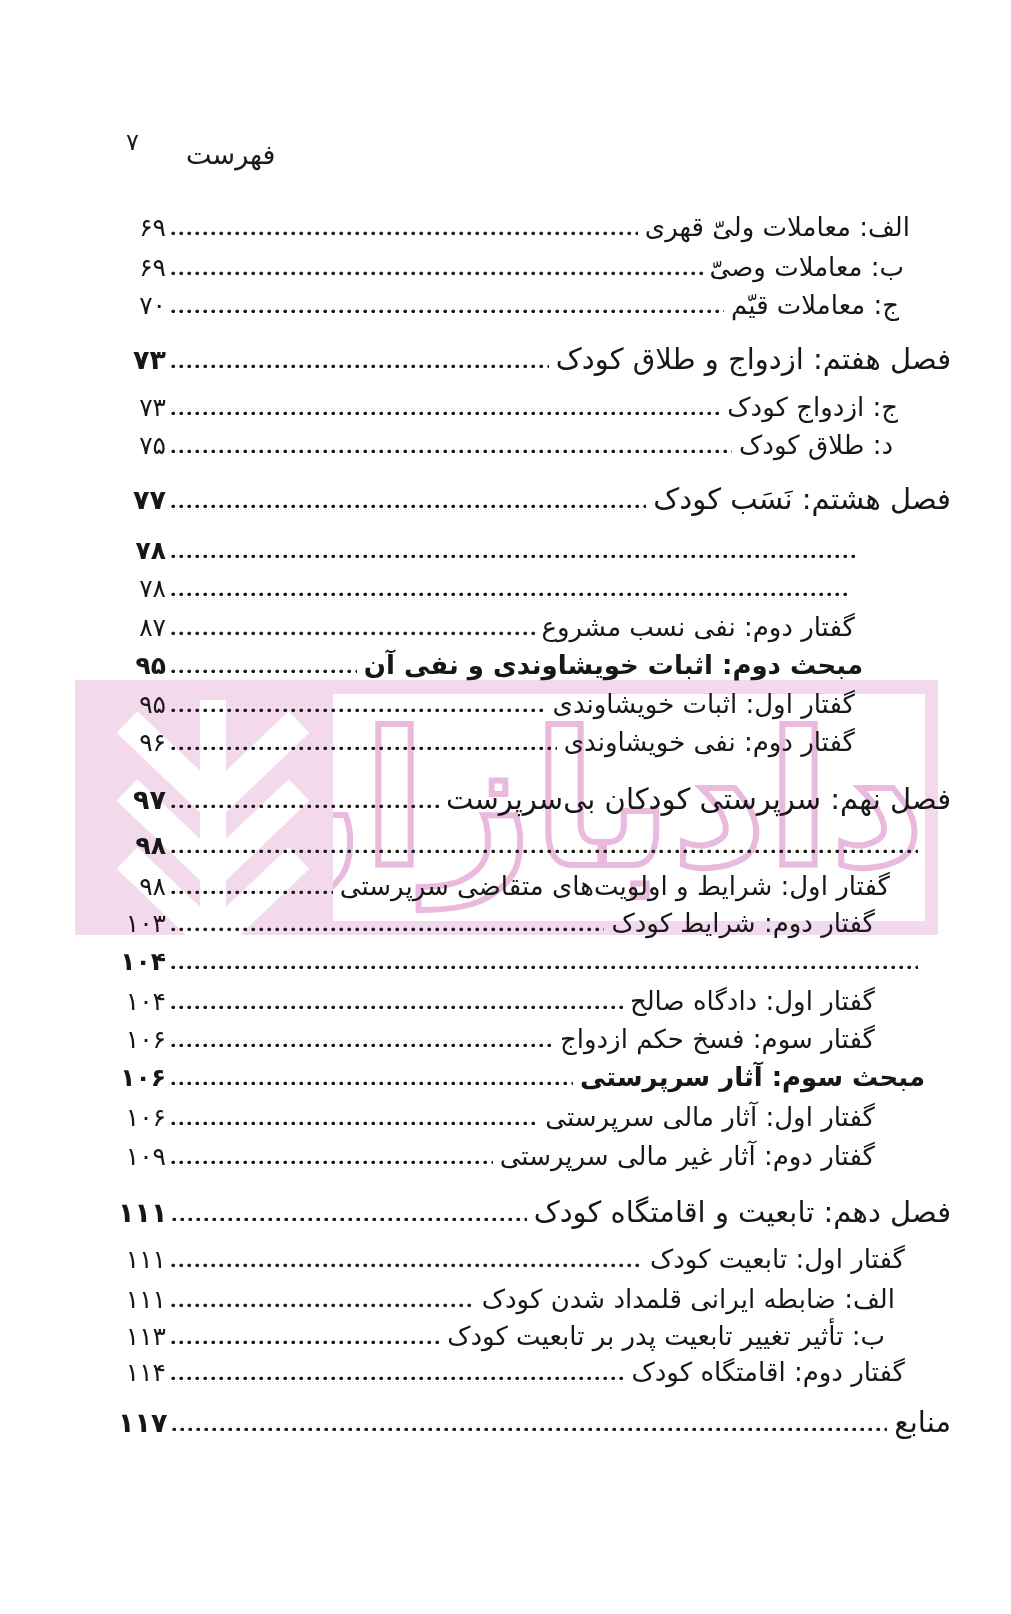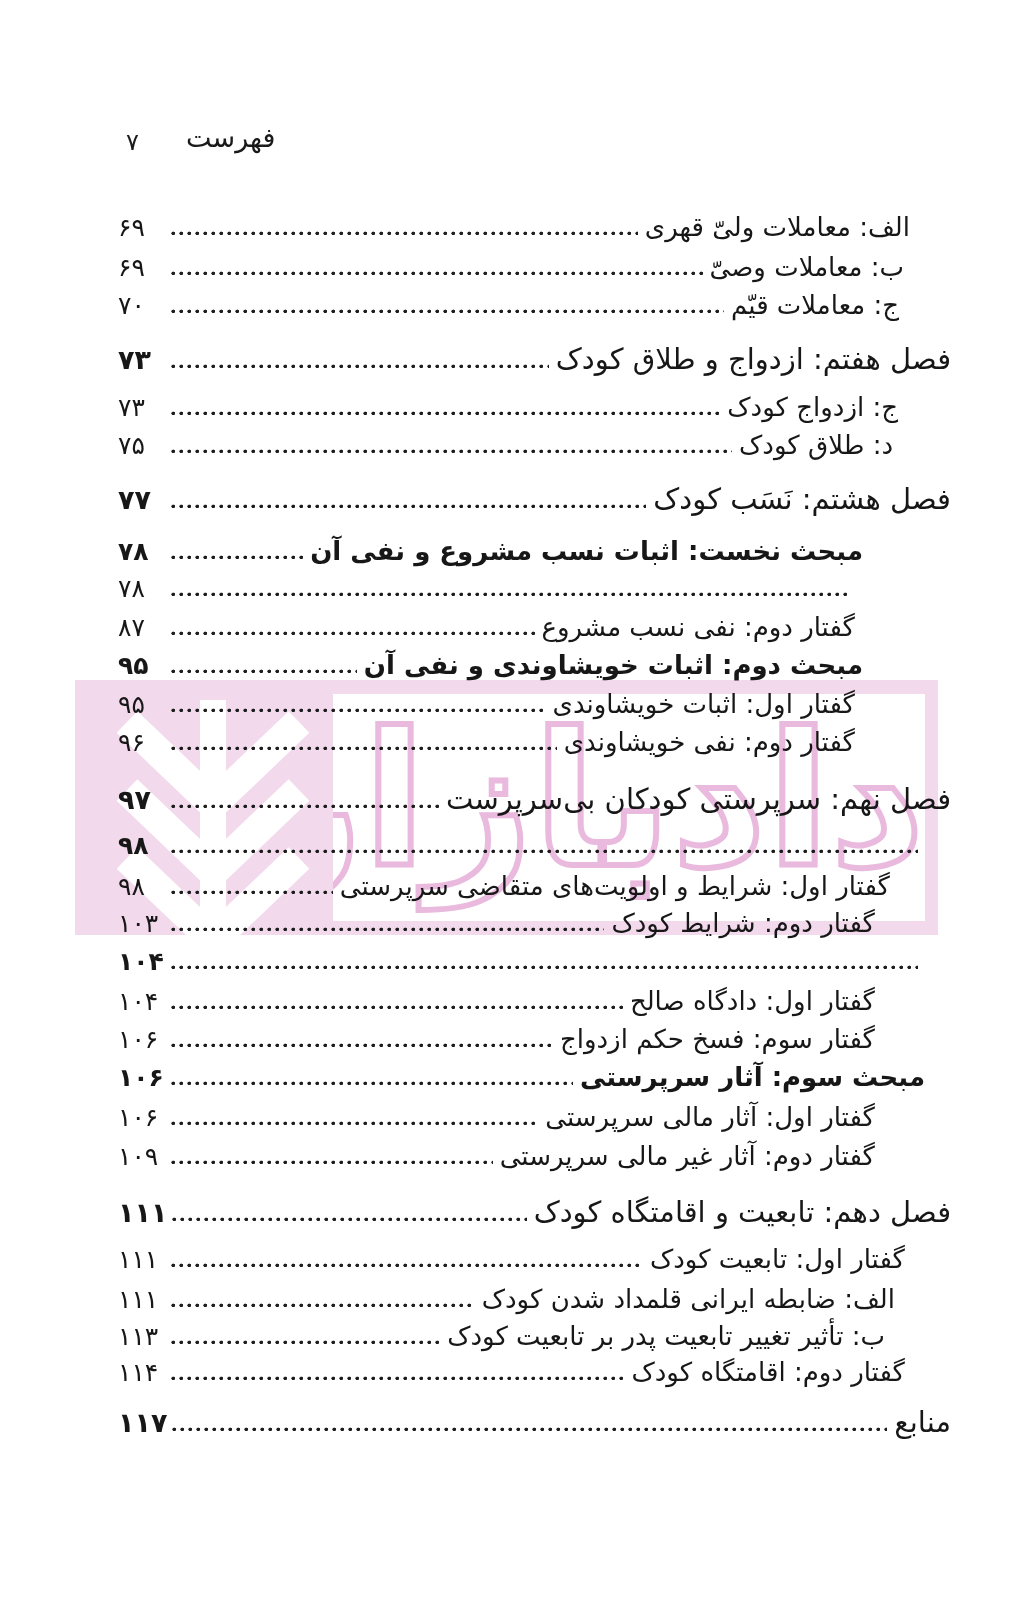--- a/index.html
+++ b/index.html
@@ -10,21 +10,21 @@
   #page{
     position:relative;
     width:1011px;height:1614px;
     margin:0 auto;
     background:#ffffff;
     overflow:hidden;
     direction:rtl;
   }
   
   .hdr-title{
-    position:absolute;left:186px;top:118px;
+    position:absolute;left:186px;top:135px;
     font-size:27px;line-height:40px;color:#1a1a1a;
     white-space:nowrap;
   }
   .hdr-num{
     position:absolute;left:126px;top:122px;
     font-size:24px;line-height:40px;color:#1a1a1a;
   }
   
   .wm{position:absolute;left:0;top:0;width:100%;height:100%;z-index:1;pointer-events:none;}
   .wm-left{
@@ -53,21 +53,21 @@
   
   .row{
     position:absolute;left:118px;z-index:2;
     display:flex;align-items:baseline;
     direction:rtl;
     color:#171717;
     white-space:nowrap;
     line-height:40px;
   }
   .row .t{font-size:26px;}
-  .row .num{font-size:25px;min-width:48px;text-align:left;}
+  .row .num{font-size:25px;min-width:48px;text-align:right;}
   .row.chapter .t{font-size:29px;font-weight:400;}
   .row.chapter .num{font-size:27px;font-weight:700;}
   .row.section .t{font-weight:700;}
   .row.section .num{font-weight:600;}
   .leader{
     flex:1 1 auto;
     height:5px;min-width:12px;
     margin:0 7px 0 5px;
     background-image:radial-gradient(circle at 2.2px 2.4px,#1d1d1d 1.55px,rgba(0,0,0,0) 2.1px);
     background-size:8px 5px;
@@ -131,21 +131,20 @@
         <span class="t">د: طلاق کودک</span>
         <span class="leader"></span>
         <span class="num">۷۵</span>
       </div>
       <div class="row chapter" style="top: 479px; right: 60px;">
         <span class="t">فصل هشتم: نَسَب کودک</span>
         <span class="leader"></span>
         <span class="num">۷۷</span>
       </div>
       <div class="row section" style="top: 531px; right: 148px;">
-        <span class="t">مبحث نخست: اثبات نسب مشروع و نفی آن</span>
         <span class="leader"></span>
         <span class="num">۷۸</span>
       </div>
       <div class="row sub" style="top: 569px; right: 156px;">
         <span class="leader"></span>
         <span class="num">۷۸</span>
       </div>
       <div class="row sub" style="top: 607px; right: 156px;">
         <span class="t">گفتار دوم: نفی نسب مشروع</span>
         <span class="leader"></span>

